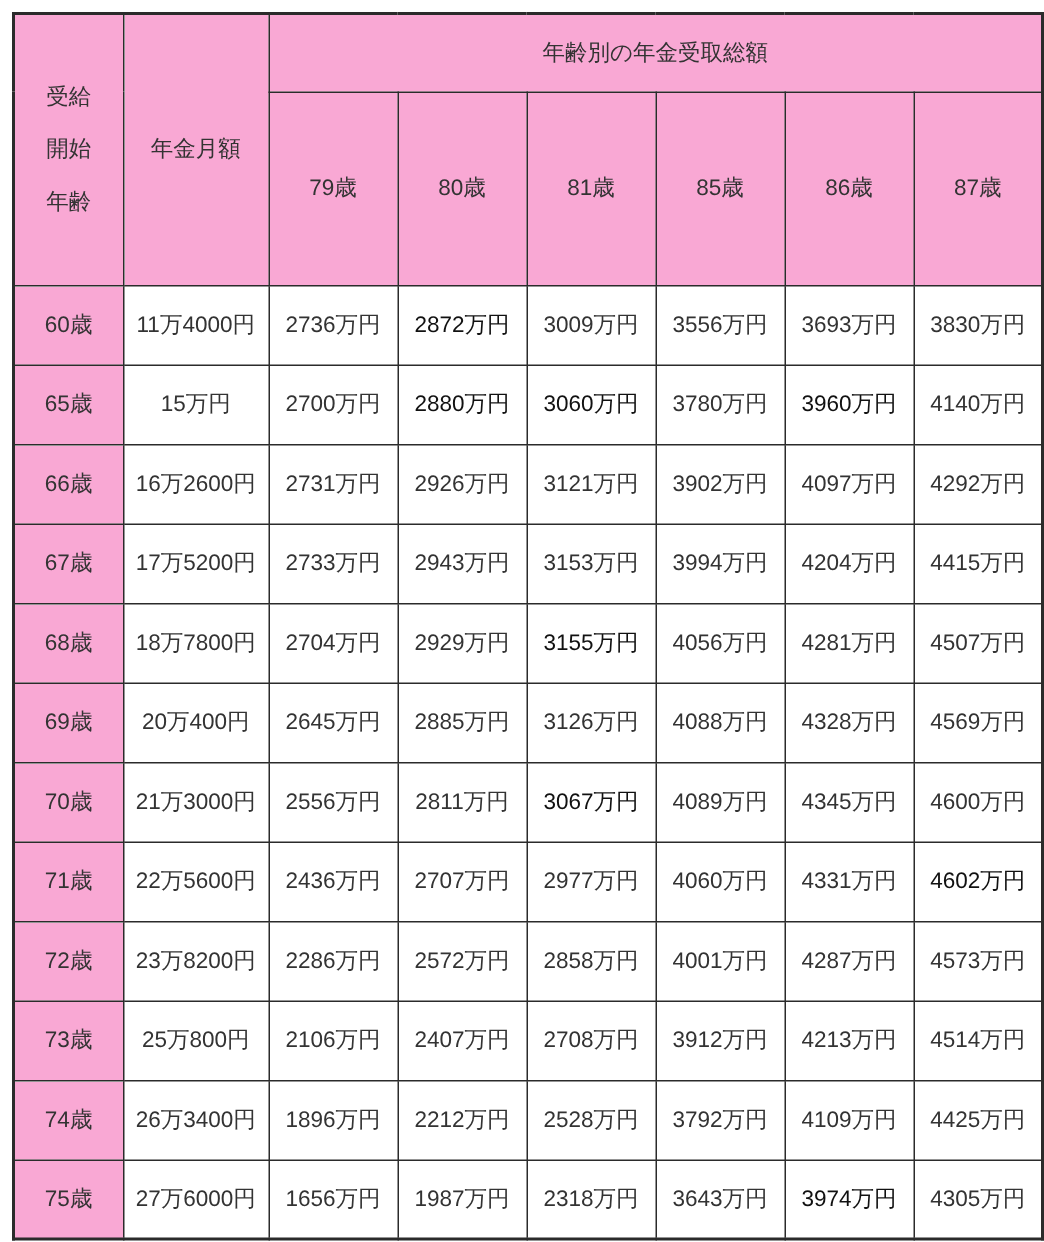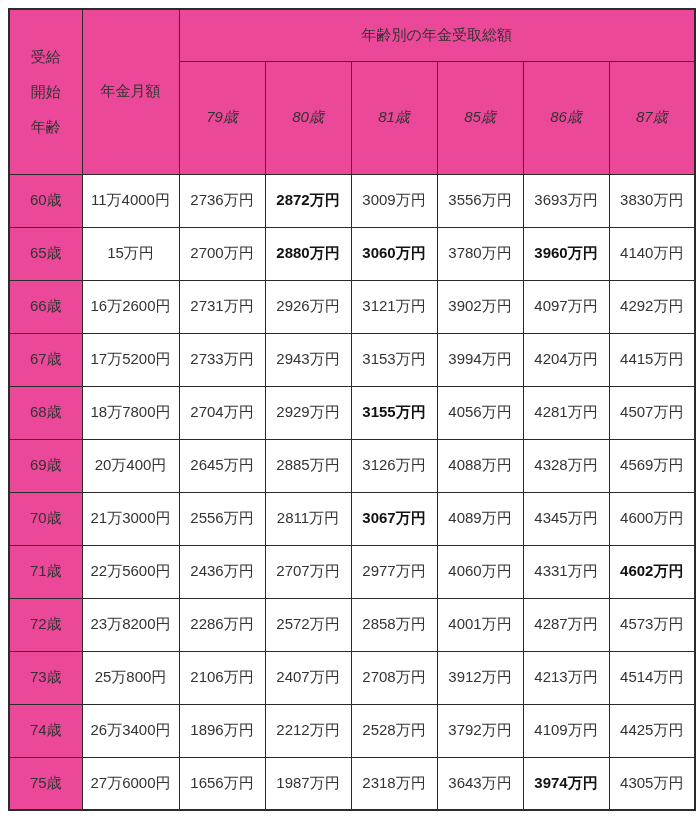--- a/index.html
+++ b/index.html
@@ -25,32 +25,32 @@
     vertical-align: middle;
     font-weight: normal;
     font-size: 15px;
     color: #333333;
     background: #ffffff;
     padding: 0;
     overflow: hidden;
     white-space: nowrap;
   }
   .cream {
-    background: #ec4899;
+    background: #f9a8d4;
   }
   thead tr.span-header-row { height: 52px; }
-  thead tr.age-header-row  { height: 113px; font-style: italic; }
+  thead tr.age-header-row  { height: 129px; }
   tbody tr { height: 53px; }
   .start-age span {
     display: block;
     line-height: 35px;
     text-align: center;
   }
   td.bold {
-    font-weight: bold;
+    font-weight: normal;
     color: #111111;
   }
 </style>
 </head>
 <body>
 
 <div class="page">
   <table class="pension-table">
     <colgroup>
       <col style="width:73px">

